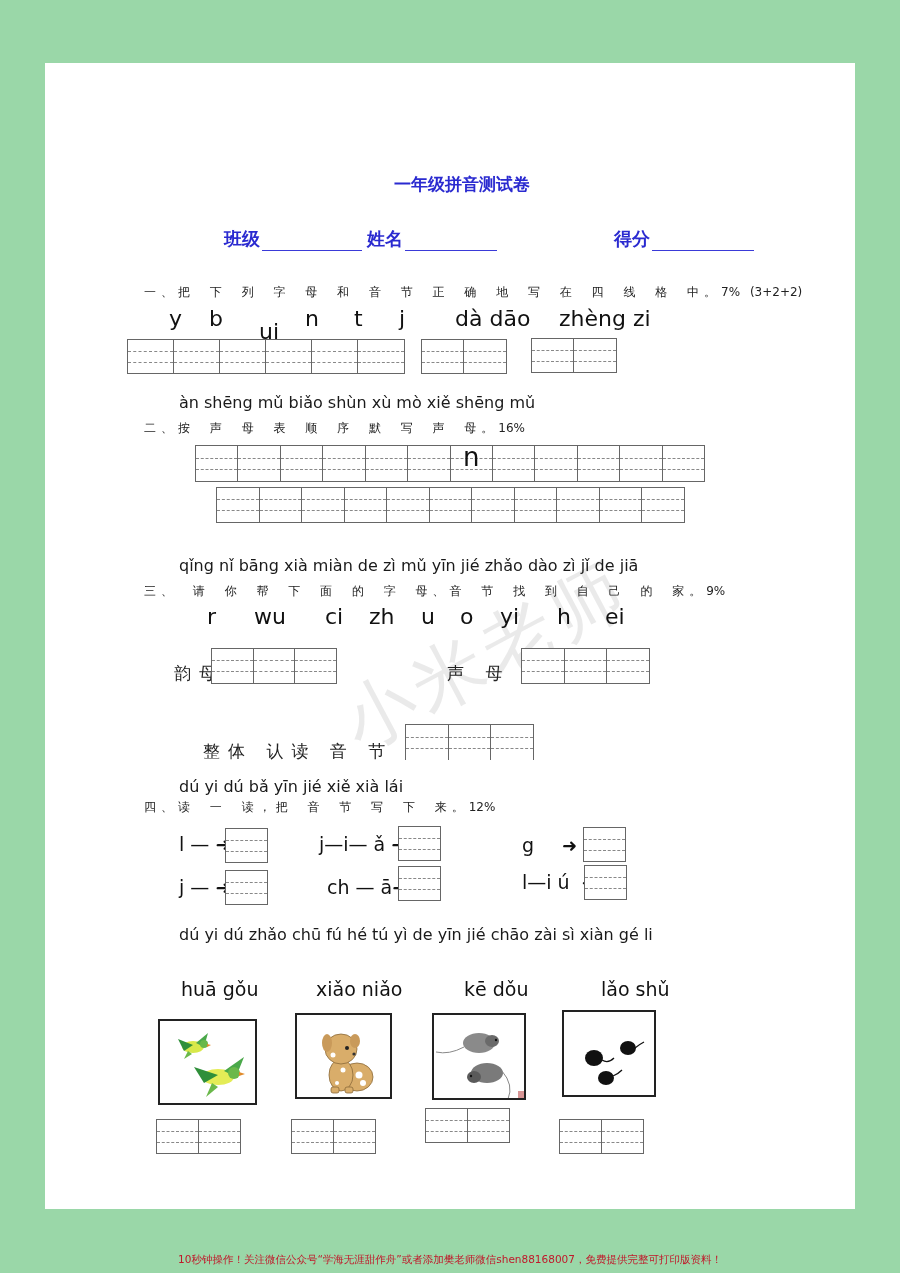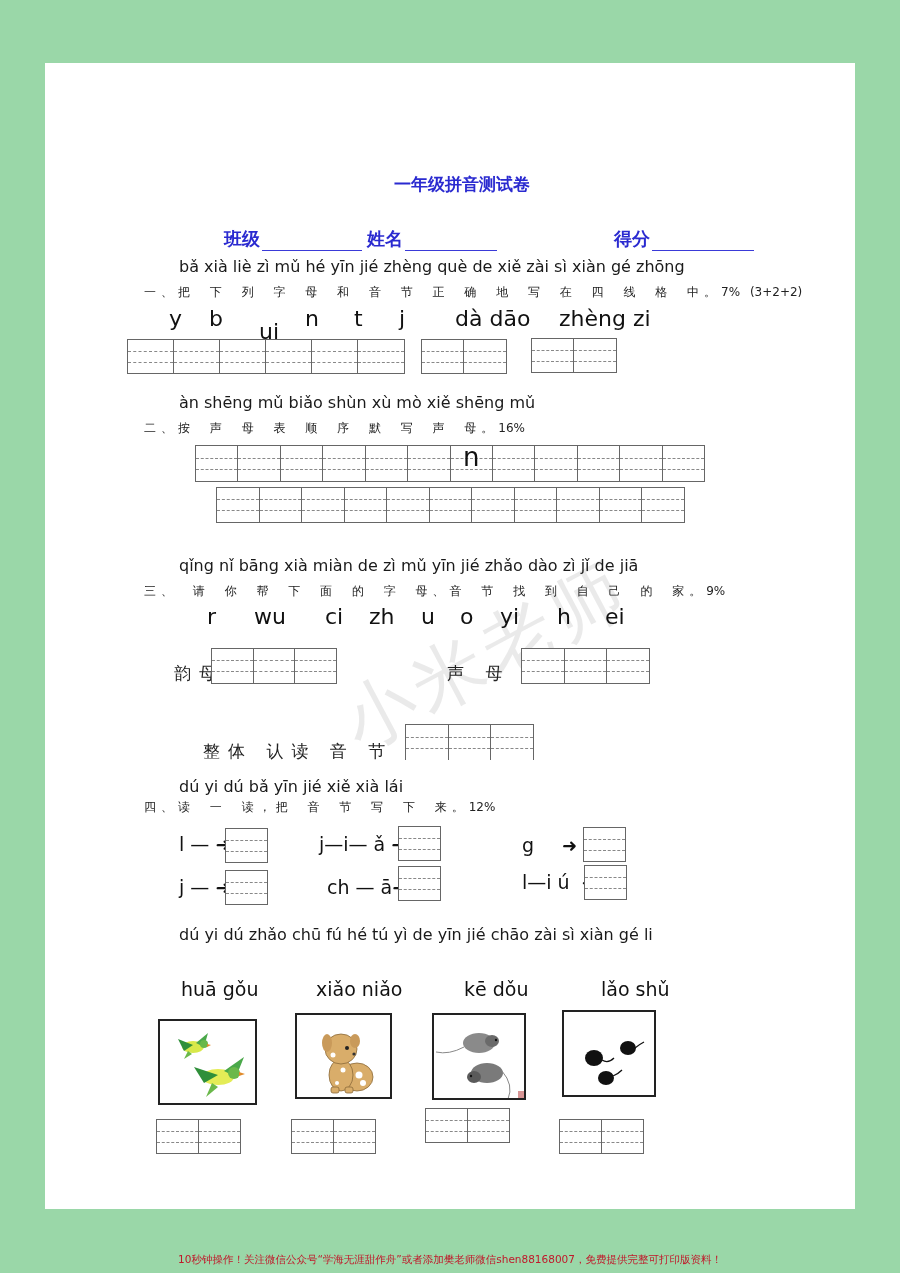--- a/index.html
+++ b/index.html
@@ -90,21 +90,20 @@
   </div>
   <div class="abs field" style="left:298px; top:164px;">
     <span>姓名</span>
     <span class="line" style="width:92px;"></span>
   </div>
   <div class="abs field" style="left:545px; top:164px;">
     <span>得分</span>
     <span class="line" style="width:102px;"></span>
   </div>
 
-  <div class="abs pinyin" style="left:110px; top:194px;">bǎ xià liè zì mǔ hé yīn jié zhèng què de xiě zài sì xiàn gé zhōng</div>
   <div class="abs qtext" style="left:75px; top:221px;">
     <span>一、把 下 列 字  母 和  音 节  正   确  地 写 在 四 线  格 中。</span><span class="pct">7% (3+2+2)</span>
   </div>
   <div class="abs big" style="left:100px; top:243px;">y</div>
   <div class="abs big" style="left:140px; top:243px;">b</div>
   <div class="abs big" style="left:190px; top:256px;">ui</div>
   <div class="abs big" style="left:236px; top:243px;">n</div>
   <div class="abs big" style="left:285px; top:243px;">t</div>
   <div class="abs big" style="left:330px; top:243px;">j</div>
   <div class="abs big" style="left:386px; top:243px;">dà dāo</div>

